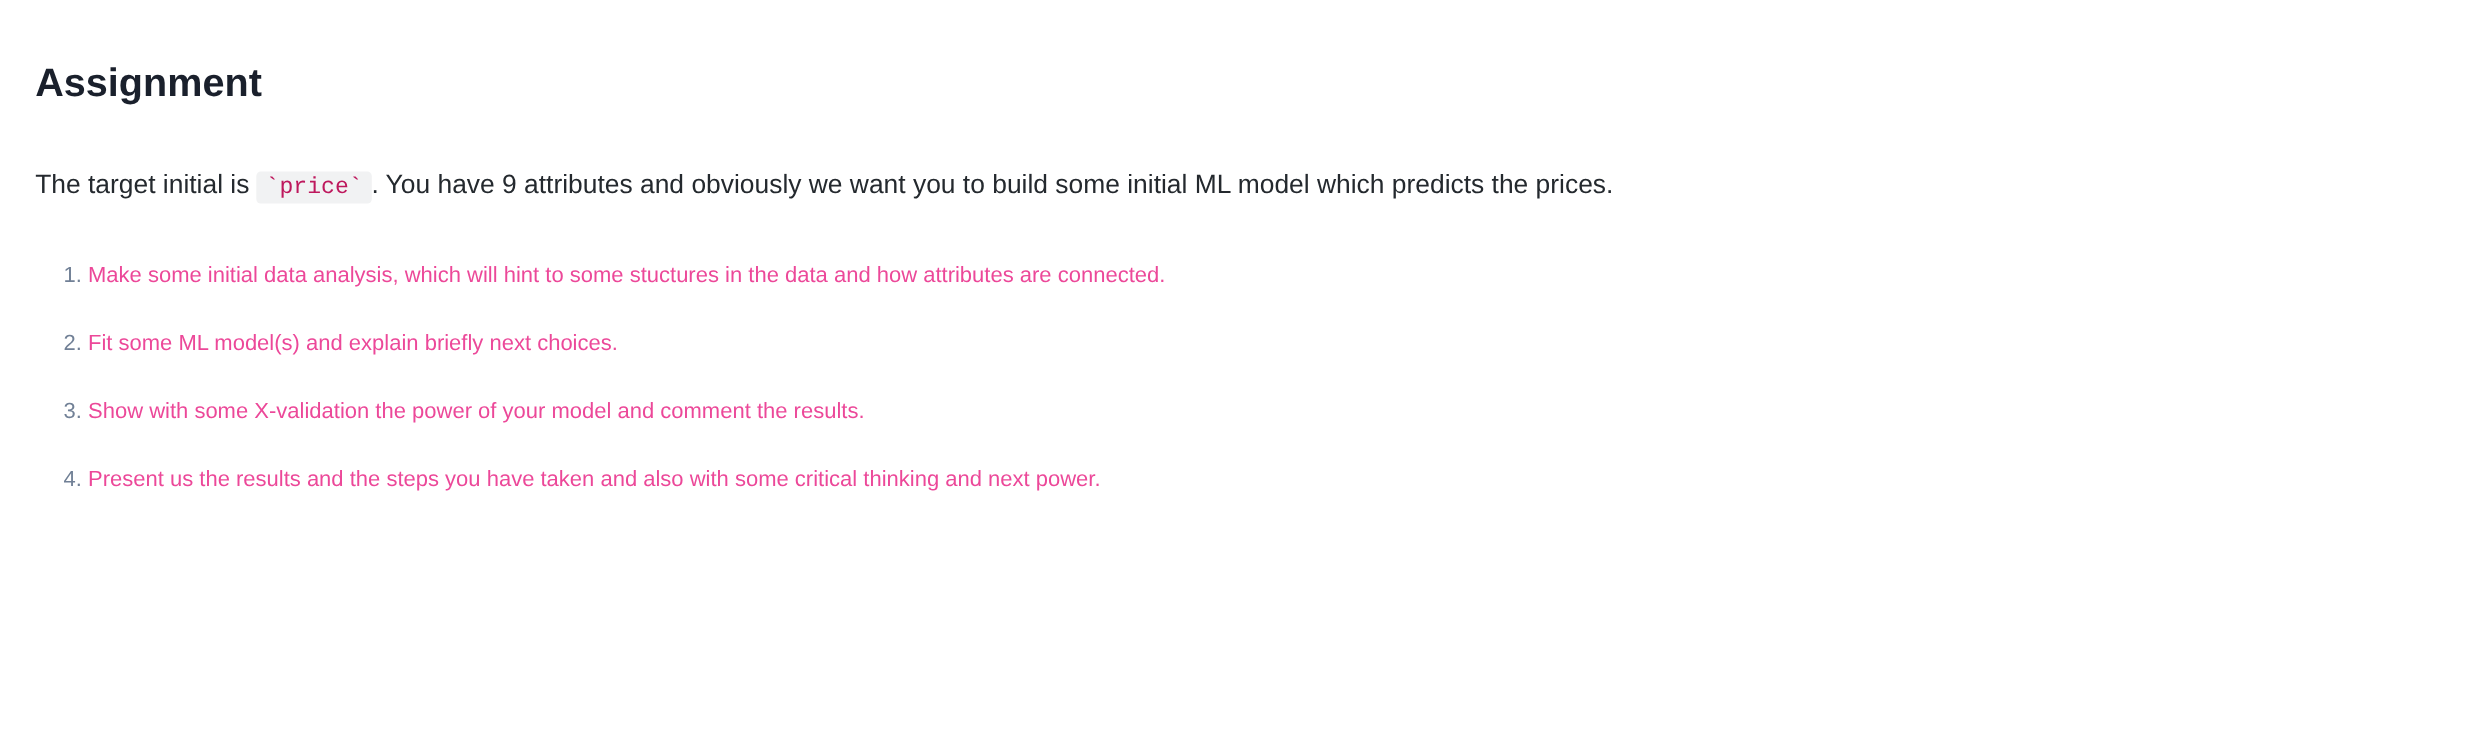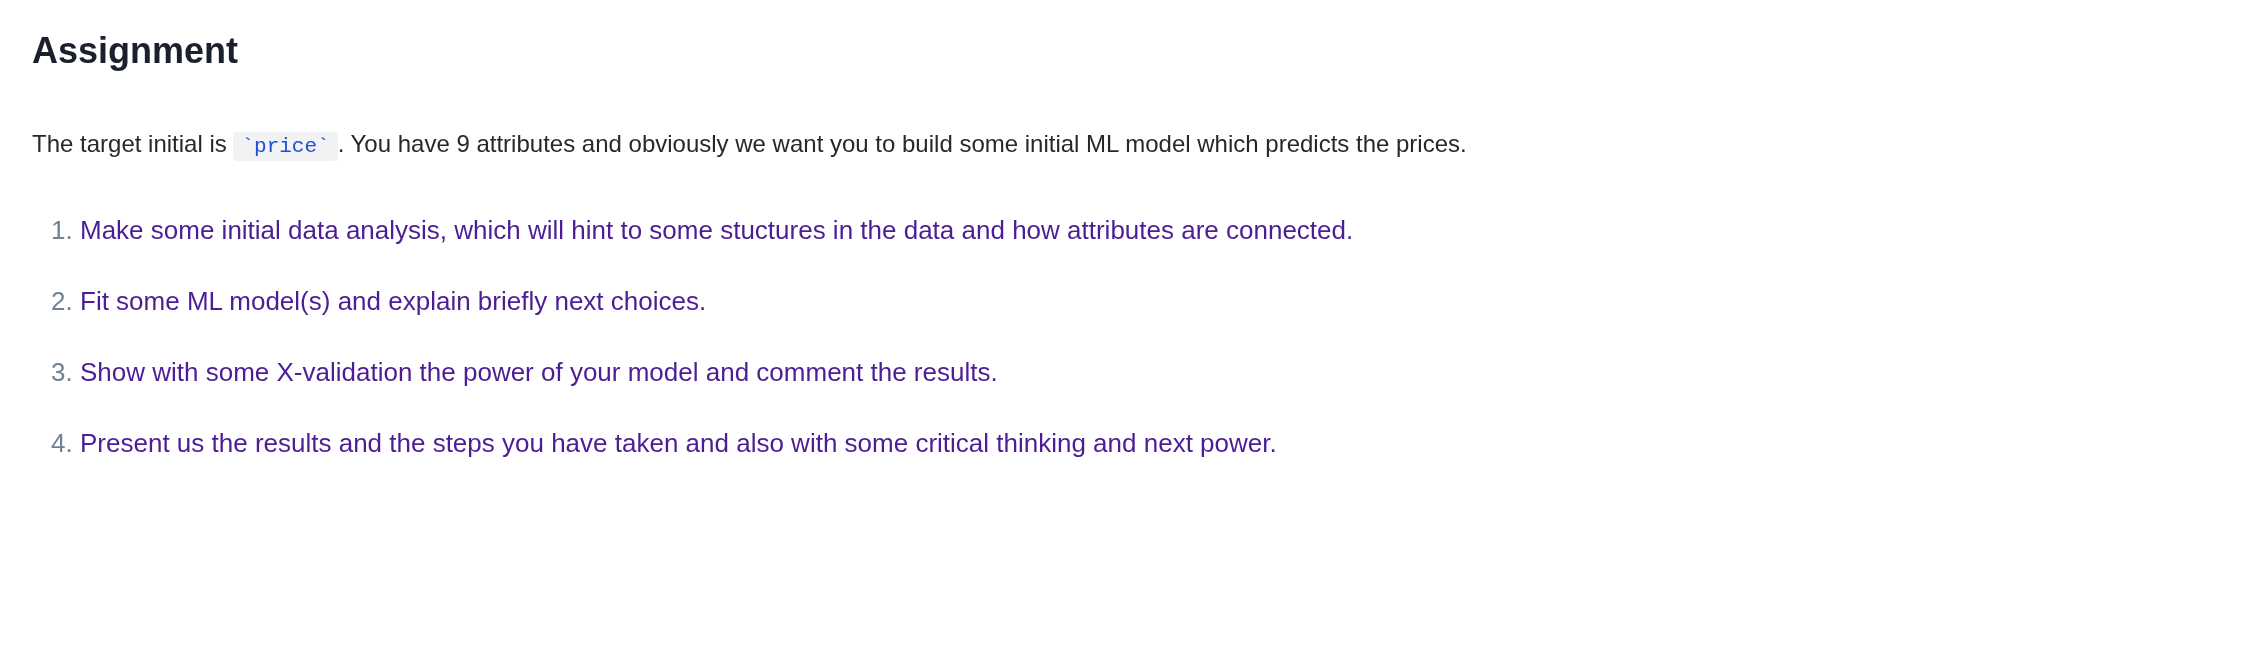--- a/index.html
+++ b/index.html
@@ -15,42 +15,43 @@
       background: #ffffff;
       padding: 24px 32px;
       width: 2260px;
     }
     h2 {
       font-size: 36px;
       font-weight: 600;
       margin-bottom: 48px;
       padding-bottom: 0;
       color: #1a202c;
+      margin-top: 24px;
     }
     p {
       margin-bottom: 48px;
       color: #24292e;
       font-size: 24px;
     }
     code {
       font-family: "SFMono-Regular", Consolas, "Liberation Mono", Menlo, monospace;
       background-color: #f1f2f3;
       padding: 3px 8px;
       border-radius: 4px;
       font-size: 21px;
-      color: #1d4ed8;
+      color: #be185d;
     }
     ol {
       padding-left: 48px;
       color: #24292e;
     }
     ol li {
       margin-bottom: 32px;
-      font-size: 26px;
-      color: #4c1d95;
+      font-size: 20px;
+      color: #ec4899;
     }
     ol li::marker {
       color: #718096;
     }
   </style>
 </head>
 <body>
 
 <h2>Assignment</h2>
 

